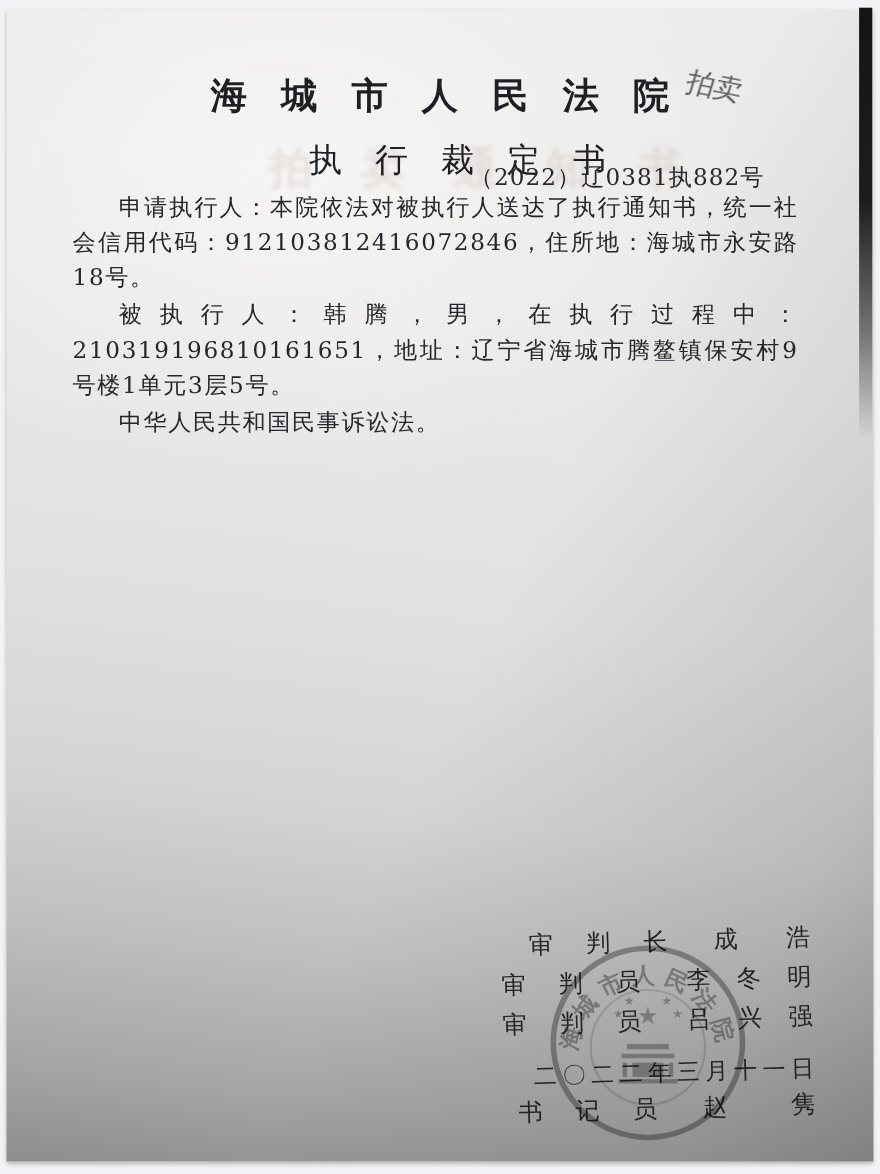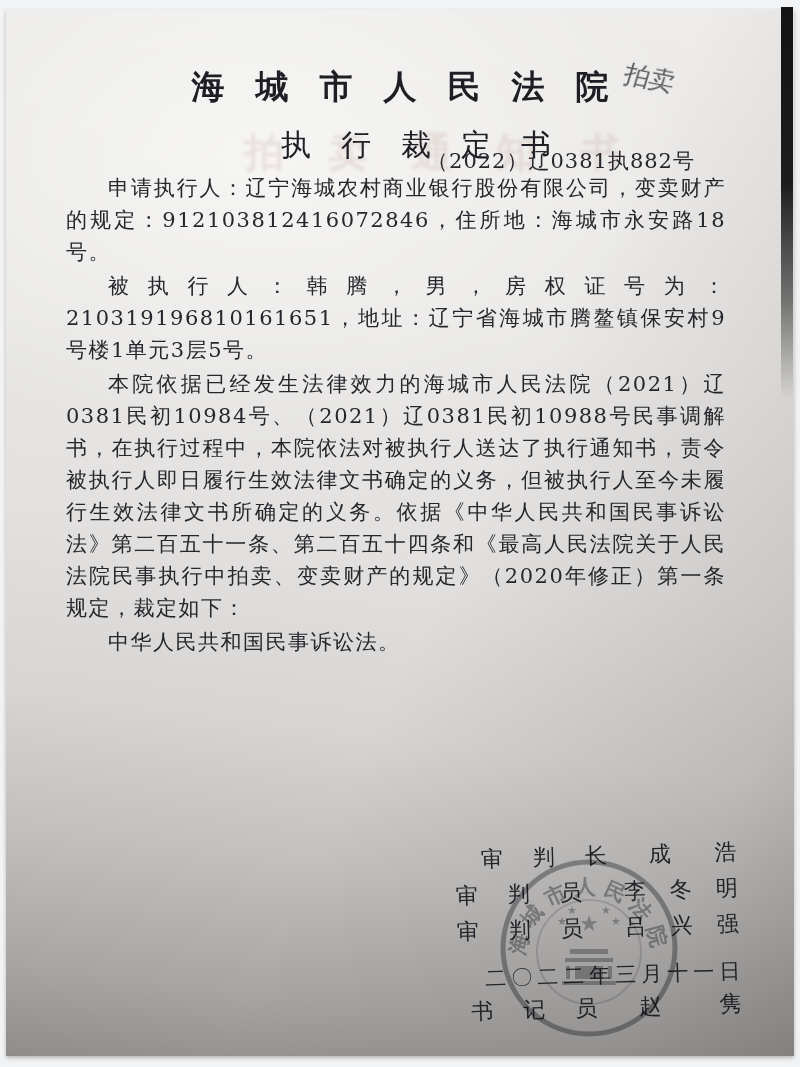--- a/index.html
+++ b/index.html
@@ -56,23 +56,22 @@
 
     <h1 class="court">海城市人民法院</h1>
 
     <div class="hand">拍卖</div>
 
     <h2 class="doc-title">执行裁定书</h2>
 
     <div class="caseno">（2022）辽0381执882号</div>
 
     <div class="body">
-      <p>申请执行人：辽宁海城农村商业银行股份有限公司，变卖财产的规定：912103812416072846，住所地：海城市永安路18号。</p>
-      <p>被执行人：韩腾，男，房权证号为：210319196810161651，地址：辽宁省海城市腾鳌镇保安村9号楼1单元3层5号。</p>
-      <p>本院依据已经发生法律效力的海城市人民法院（2021）辽0381民初10984号、（2021）辽0381民初10988号民事调解书，在执行过程中，本院依法对被执行人送达了执行通知书，责令被执行人即日履行生效法律文书确定的义务，但被执行人至今未履行生效法律文书所确定的义务。依据《中华人民共和国民事诉讼法》第二百五十一条、第二百五十四条和《最高人民法院关于人民法院民事执行中拍卖、变卖财产的规定》（2020年修正）第一条规定，裁定如下：</p>
+      <p>申请执行人：本院依法对被执行人送达了执行通知书，统一社会信用代码：912103812416072846，住所地：海城市永安路18号。</p>
+      <p>被执行人：韩腾，男，在执行过程中：210319196810161651，地址：辽宁省海城市腾鳌镇保安村9号楼1单元3层5号。</p>
       <p>中华人民共和国民事诉讼法。</p>
     </div>
 
     <div class="sig-block">
       <div class="sig-row">
         <span class="sig-role">审判长</span>
         <span class="sig-name n2">成浩</span>
       </div>
       <div class="sig-row">
         <span class="sig-role">审判员</span>

